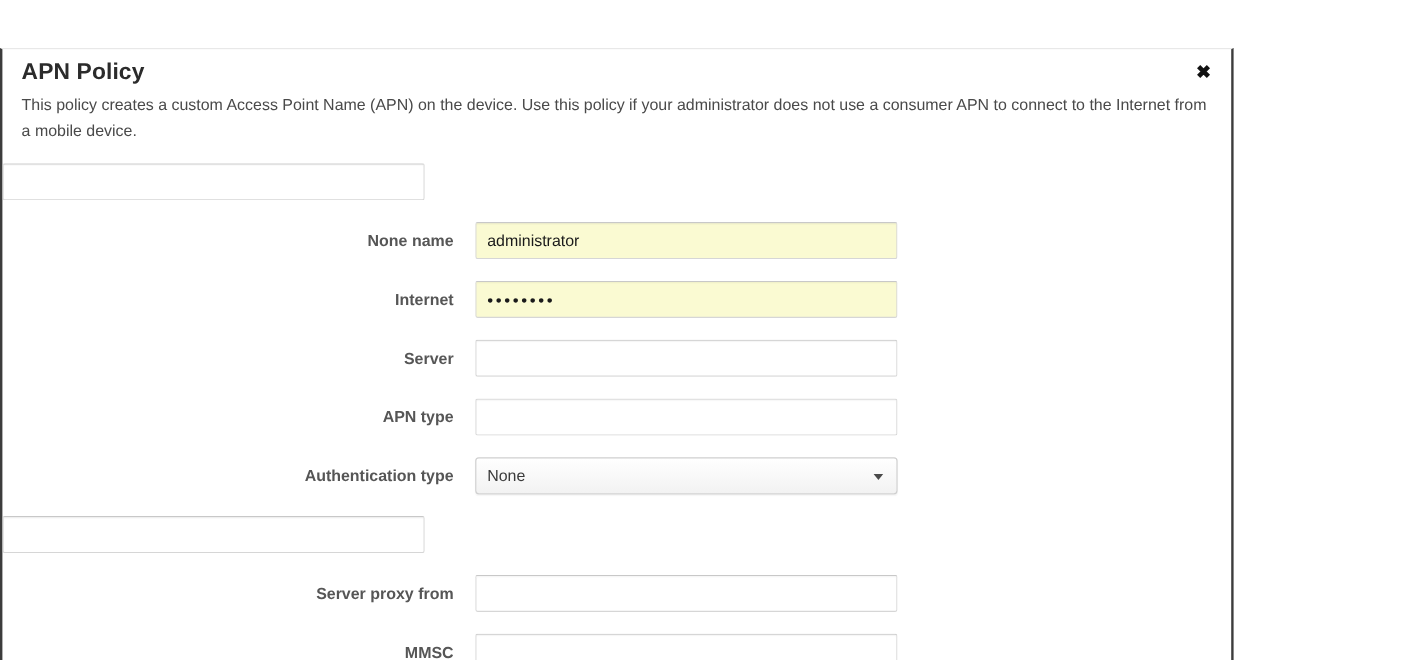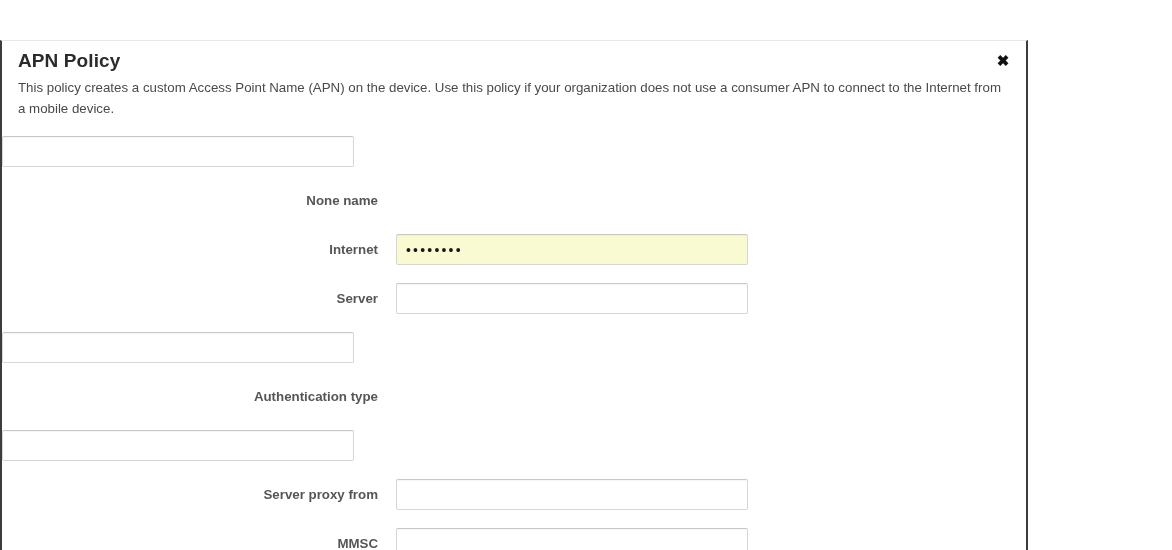--- a/index.html
+++ b/index.html
@@ -161,45 +161,53 @@
     text-align: center;
   }
 </style>
 </head>
 <body>
 
 <div id="page">
 
   <div class="hdr">
     <div class="hdr-title">APN Policy</div>
-    <div class="hdr-desc">This policy creates a custom Access Point Name (APN) on the device. Use this policy if your organization does not use a consumer APN to connect to the Internet from a mobile device.</div>
+    <div class="hdr-desc">This policy creates a custom Access Point Name (APN) on the device. Use this policy if your administrator does not use a consumer APN to connect to the Internet from a mobile device.</div>
   </div>
 
   <div class="close-btn">✖</div>
 
   <div class="form" id="form-rows">
       <div class="row">
         <div class="ctrl-wrap"><input type="text" class="fld" value="" style=""></div>
       </div>
       <div class="row">
         <div class="lbl"><span>None name</span></div>
+        <div class="ctrl-wrap"><input type="text" class="fld filled" value="administrator" style=""></div>
       </div>
       <div class="row">
         <div class="lbl"><span>Internet</span></div>
         <div class="ctrl-wrap"><input type="text" class="fld filled pw" value="••••••••" style=""></div>
       </div>
       <div class="row">
         <div class="lbl"><span>Server</span></div>
         <div class="ctrl-wrap"><input type="text" class="fld" value="" style=""></div>
       </div>
       <div class="row">
+        <div class="lbl"><span>APN type</span></div>
         <div class="ctrl-wrap"><input type="text" class="fld" value="" style=""></div>
       </div>
       <div class="row">
         <div class="lbl"><span>Authentication type</span></div>
+        <div class="ctrl-wrap">
+          <div class="sel">
+            <span>None</span>
+            <span class="caret"></span>
+          </div>
+        </div>
       </div>
       <div class="row">
         <div class="ctrl-wrap"><input type="text" class="fld" value="" style=""></div>
       </div>
       <div class="row">
         <div class="lbl"><span>Server proxy from</span></div>
         <div class="ctrl-wrap"><input type="text" class="fld" value="" style=""></div>
       </div>
       <div class="row">
         <div class="lbl"><span>MMSC</span></div>

